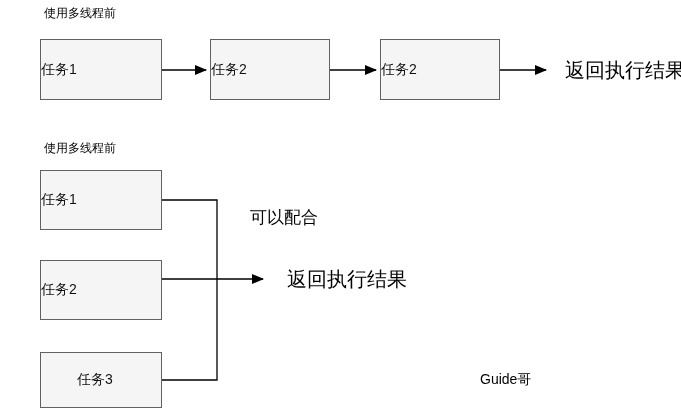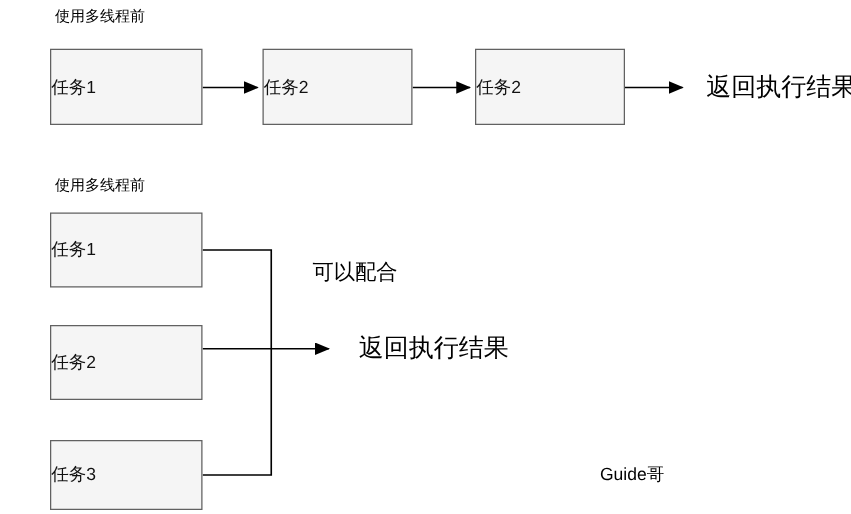--- a/index.html
+++ b/index.html
@@ -116,21 +116,21 @@
   <div class="result-label" style="left:565px; top:61px;">返回执行结果</div>
 
   <div class="section-title" style="left:44px; top:138px;">使用多线程前</div>
 
   <div class="task-box" style="left:40px; top:170px; width:122px; height:60px;">
     <span>任务1</span>
   </div>
   <div class="task-box" style="left:40px; top:260px; width:122px; height:60px;">
     <span>任务2</span>
   </div>
-  <div class="task-box" style="left:40px; top:352px; width:122px; height:56px;">
+  <div class="task-box" style="left:40px; top:352px; width:122px; height:56px;padding-left:36px;">
     <span>任务3</span>
   </div>
 
   <div class="result-label" style="left:287px; top:270px;">返回执行结果</div>
 
   <div class="note">
     <span>可以配合</span>
   </div>
 
   <div class="watermark">Guide哥</div>

